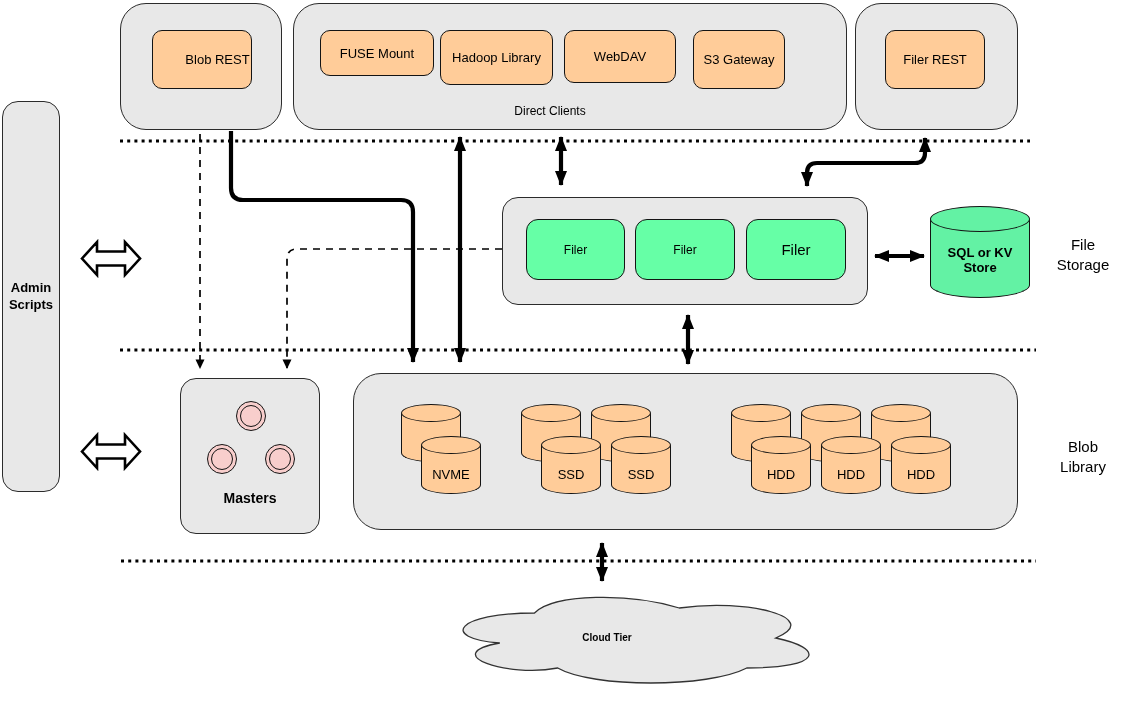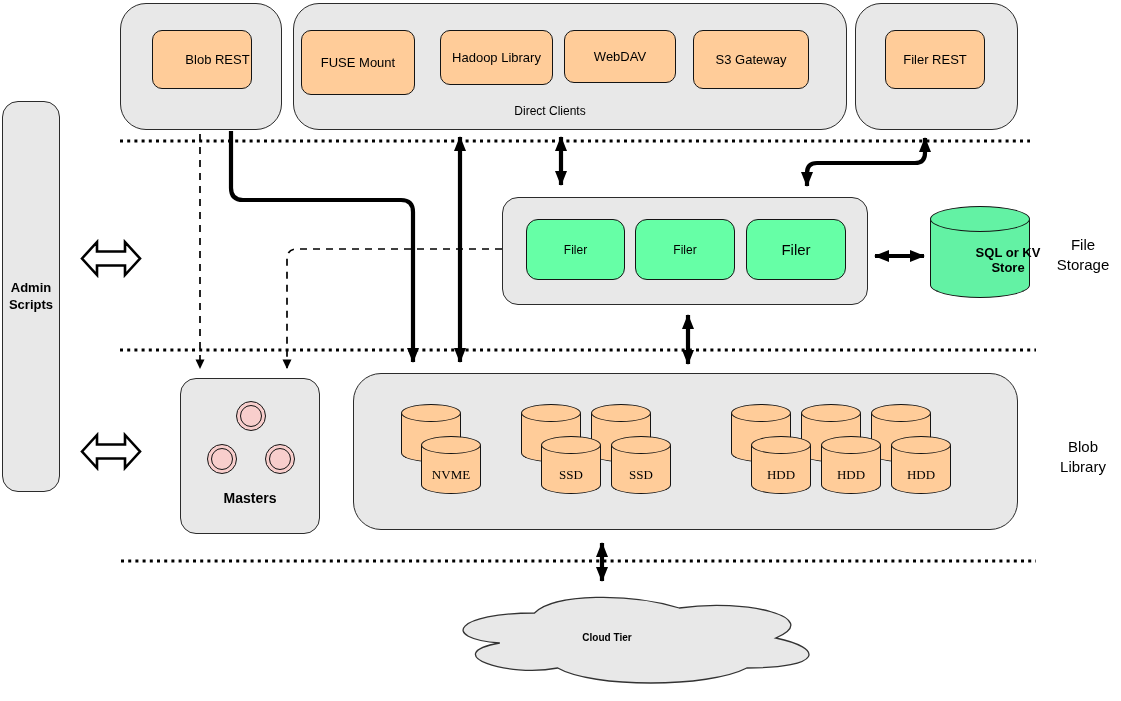--- a/index.html
+++ b/index.html
@@ -4,21 +4,21 @@
 <style>
   html,body { margin:0; padding:0; background:#ffffff; }
   #canvas {
     position:relative; width:1121px; height:701px; background:#ffffff;
     font-family:"Liberation Sans", sans-serif; color:#000;
     overflow:hidden;
   }
   .grp { position:absolute; background:#e8e8e8; border:1.5px solid #2b2b2b; box-sizing:border-box; }
   .round-lg { border-radius:26px; }
   .round-md { border-radius:16px; }
-  .round-xl { border-radius:28px;font-family:Liberation Serif, serif; }
+  .round-xl { border-radius:28px; }
   .obox, .gbox {
     position:absolute; box-sizing:border-box;
     display:flex; align-items:center; justify-content:center;
     font-size:13px; border:1.5px solid #141414; border-radius:10px;
     text-align:center;
   }
   .obox { background:#ffcc99; }
   .gbox { background:#66ffa6; border-radius:12px; font-size:12px; }
   .gbox.big { font-size:15px; }
   .caption { position:absolute; text-align:center; }
@@ -69,30 +69,30 @@
     <div class="grp round-md" style="left:2px; top:101px; width:58px; height:391px; display:flex; align-items:center; justify-content:center;">
       <div class="bold" style="font-size:13px; text-align:center; line-height:1.3;">Admin Scripts</div>
     </div>
 
     <div class="grp round-lg" style="left:120px; top:3px; width:162px; height:127px;"></div>
     <div class="obox" style="left:152px; top:30px; width:100px; height:59px;padding-left:31px;">
       <span>Blob REST</span>
     </div>
 
     <div class="grp round-lg" style="left:293px; top:3px; width:554px; height:127px;"></div>
-    <div class="obox" style="left:301px; top:30px; width:114px; height:65px;">
+    <div class="obox" style="left:320px; top:30px; width:114px; height:46px;">
       <span>FUSE Mount</span>
     </div>
     <div class="obox" style="left:440px; top:30px; width:113px; height:55px;">
       <span>Hadoop Library</span>
     </div>
     <div class="obox" style="left:564px; top:30px; width:112px; height:53px;">
       <span>WebDAV</span>
     </div>
-    <div class="obox" style="left:693px; top:30px; width:116px; height:59px;">
+    <div class="obox" style="left:693px; top:30px; width:92px; height:59px;">
       <span>S3 Gateway</span>
     </div>
     <div class="caption" style="left:490px; top:104px; width:120px; font-size:12px;">Direct Clients</div>
 
     <div class="grp round-lg" style="left:855px; top:3px; width:163px; height:127px;"></div>
     <div class="obox" style="left:885px; top:30px; width:100px; height:59px;">
       <span>Filer REST</span>
     </div>
 
     <div class="grp round-md" style="left:502px; top:197px; width:366px; height:108px;"></div>
@@ -102,21 +102,21 @@
     <div class="gbox" style="left:635px; top:219px; width:100px; height:61px;">
       <span>Filer</span>
     </div>
     <div class="gbox big" style="left:746px; top:219px; width:100px; height:61px;">
       <span>Filer</span>
     </div>
 
     <div class="cyl kv" style="left:930px; top:206px;">
       <div class="cyl-body"></div>
       <div class="cyl-top"></div>
-      <div class="cyl-label" style="top:40px;margin-left:28px;">SQL or KV Store</div>
+      <div class="cyl-label" style="top:40px;">SQL or KV Store</div>
     </div>
 
     <div class="caption" style="left:1045px; top:235px; width:76px; font-size:15px; line-height:1.35;">File Storage</div>
 
     <div class="grp round-md" style="left:180px; top:378px; width:140px; height:156px;">
       <div class="mcircle" style="left:55px; top:22px;">
         <div class="mcircle-inner"></div>
       </div>
       <div class="mcircle" style="left:26px; top:65px;">
         <div class="mcircle-inner"></div>

